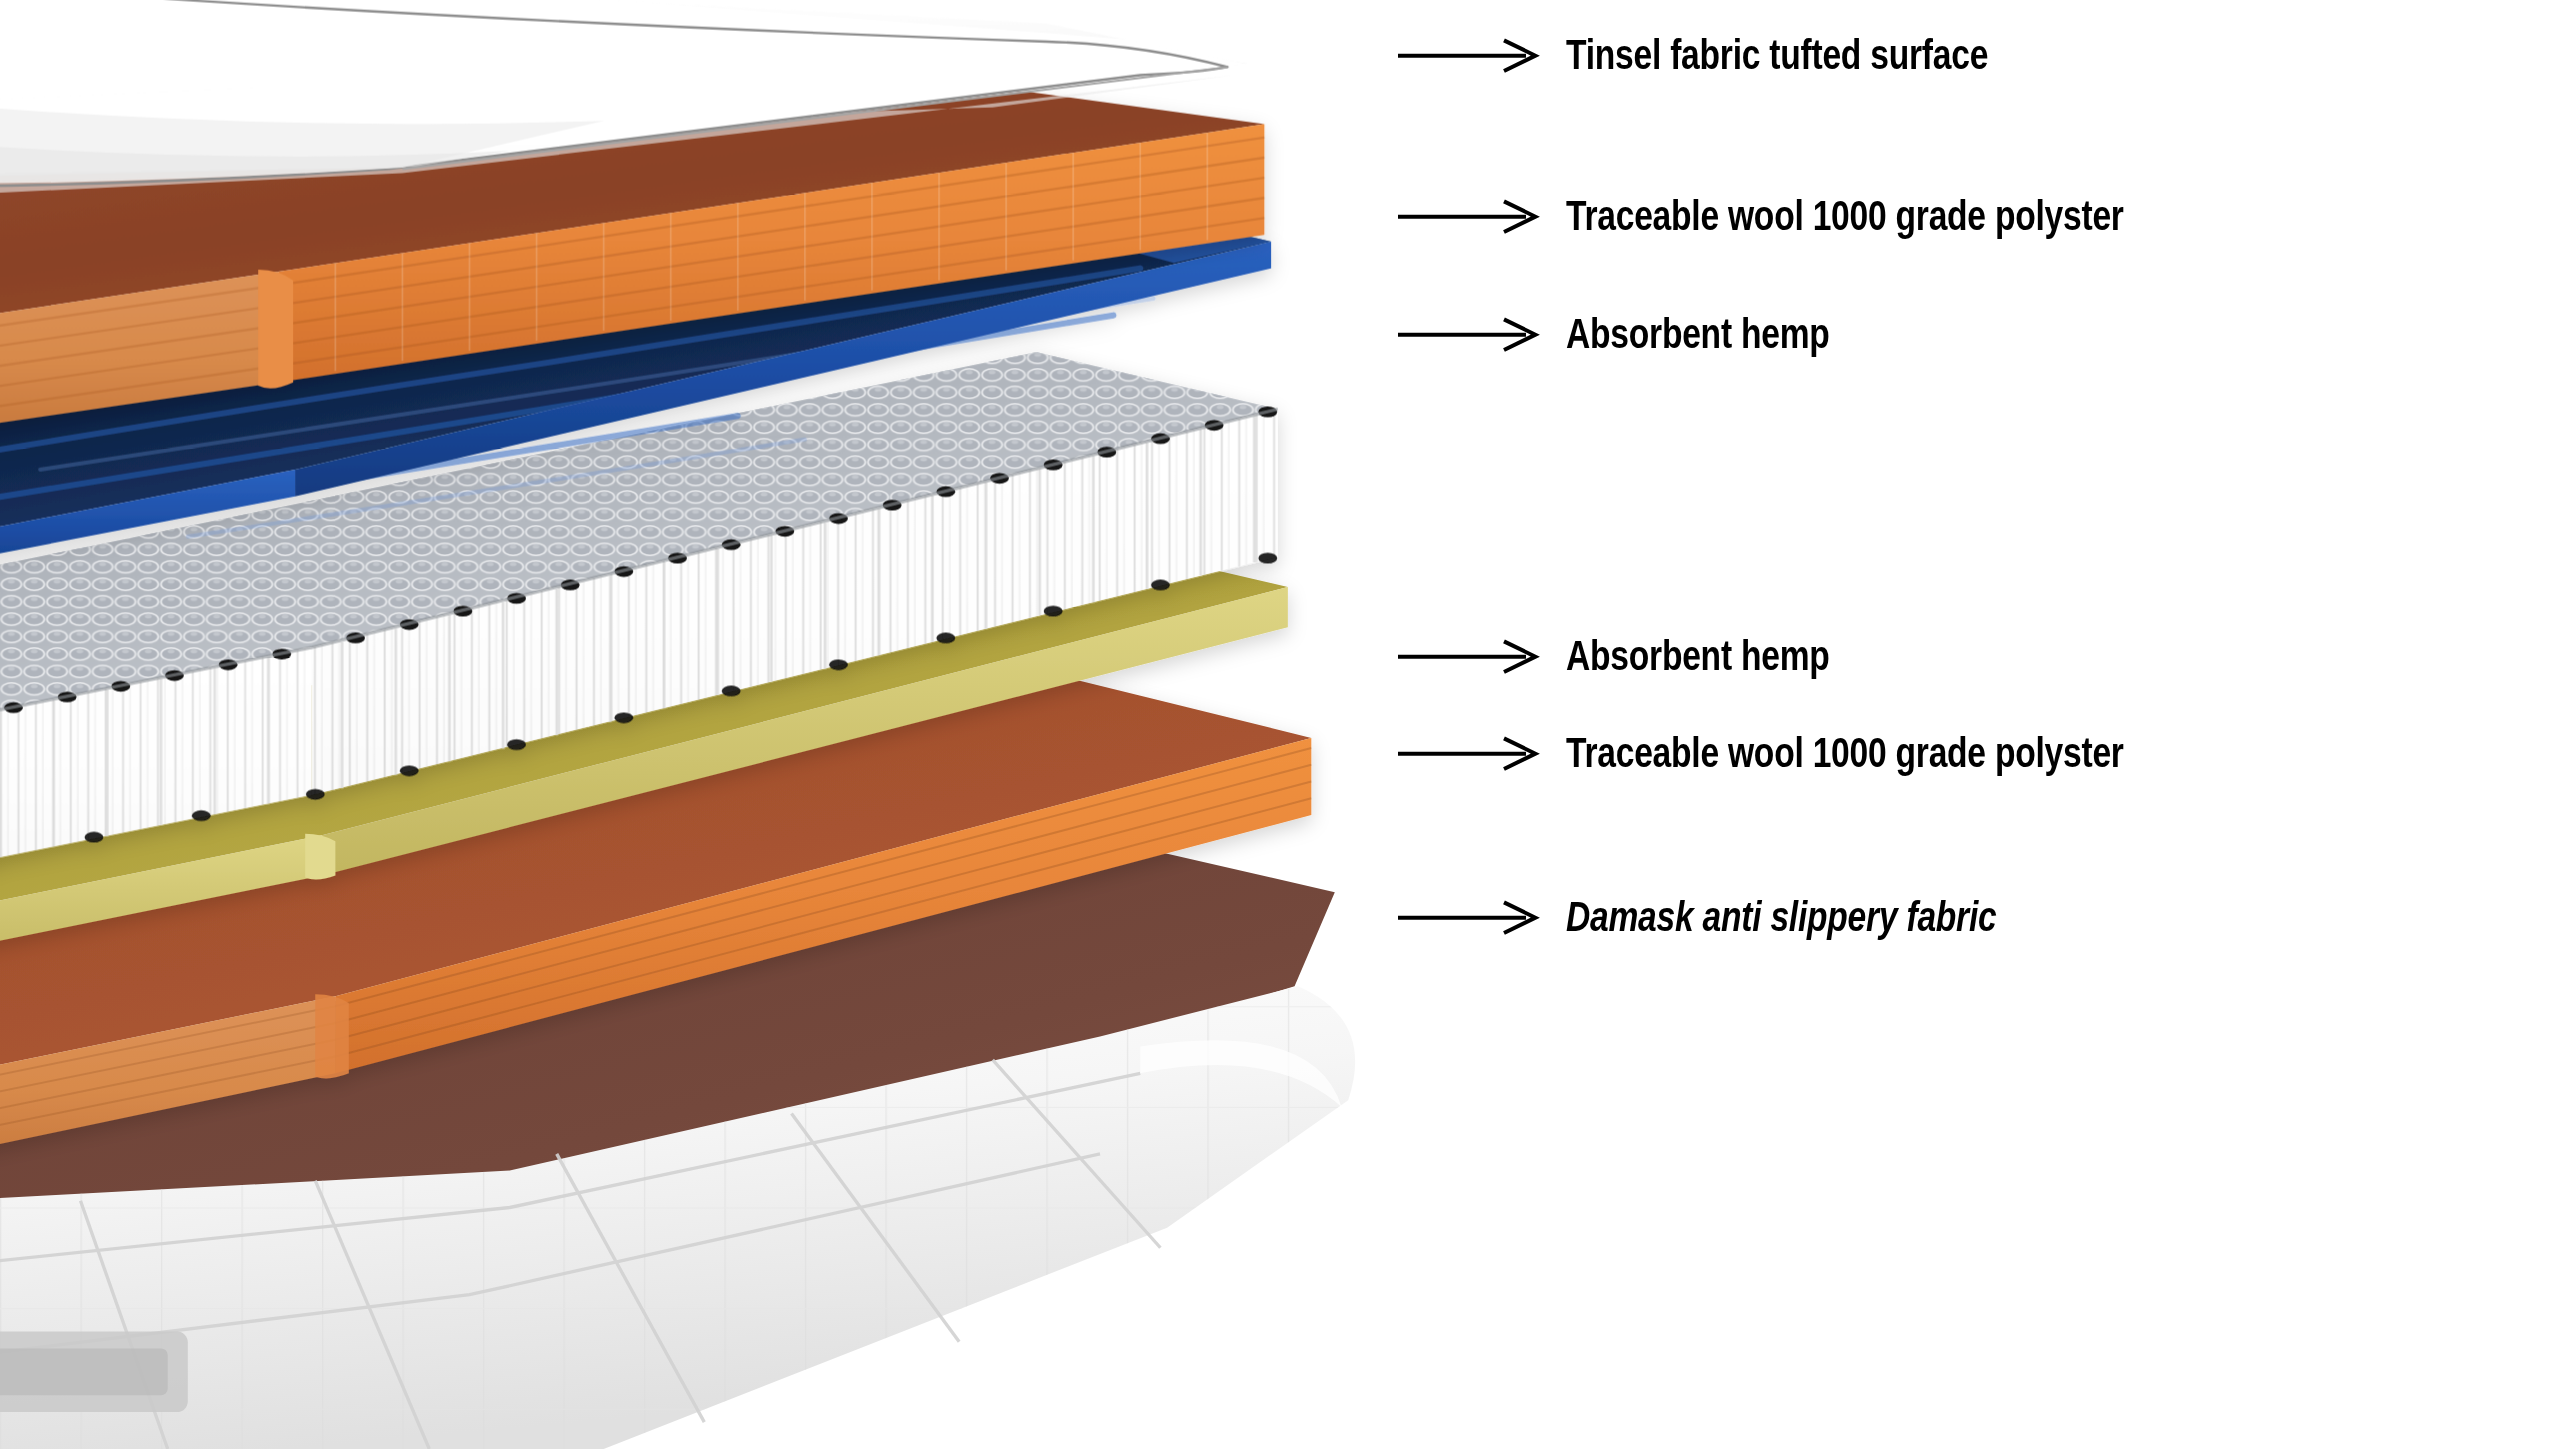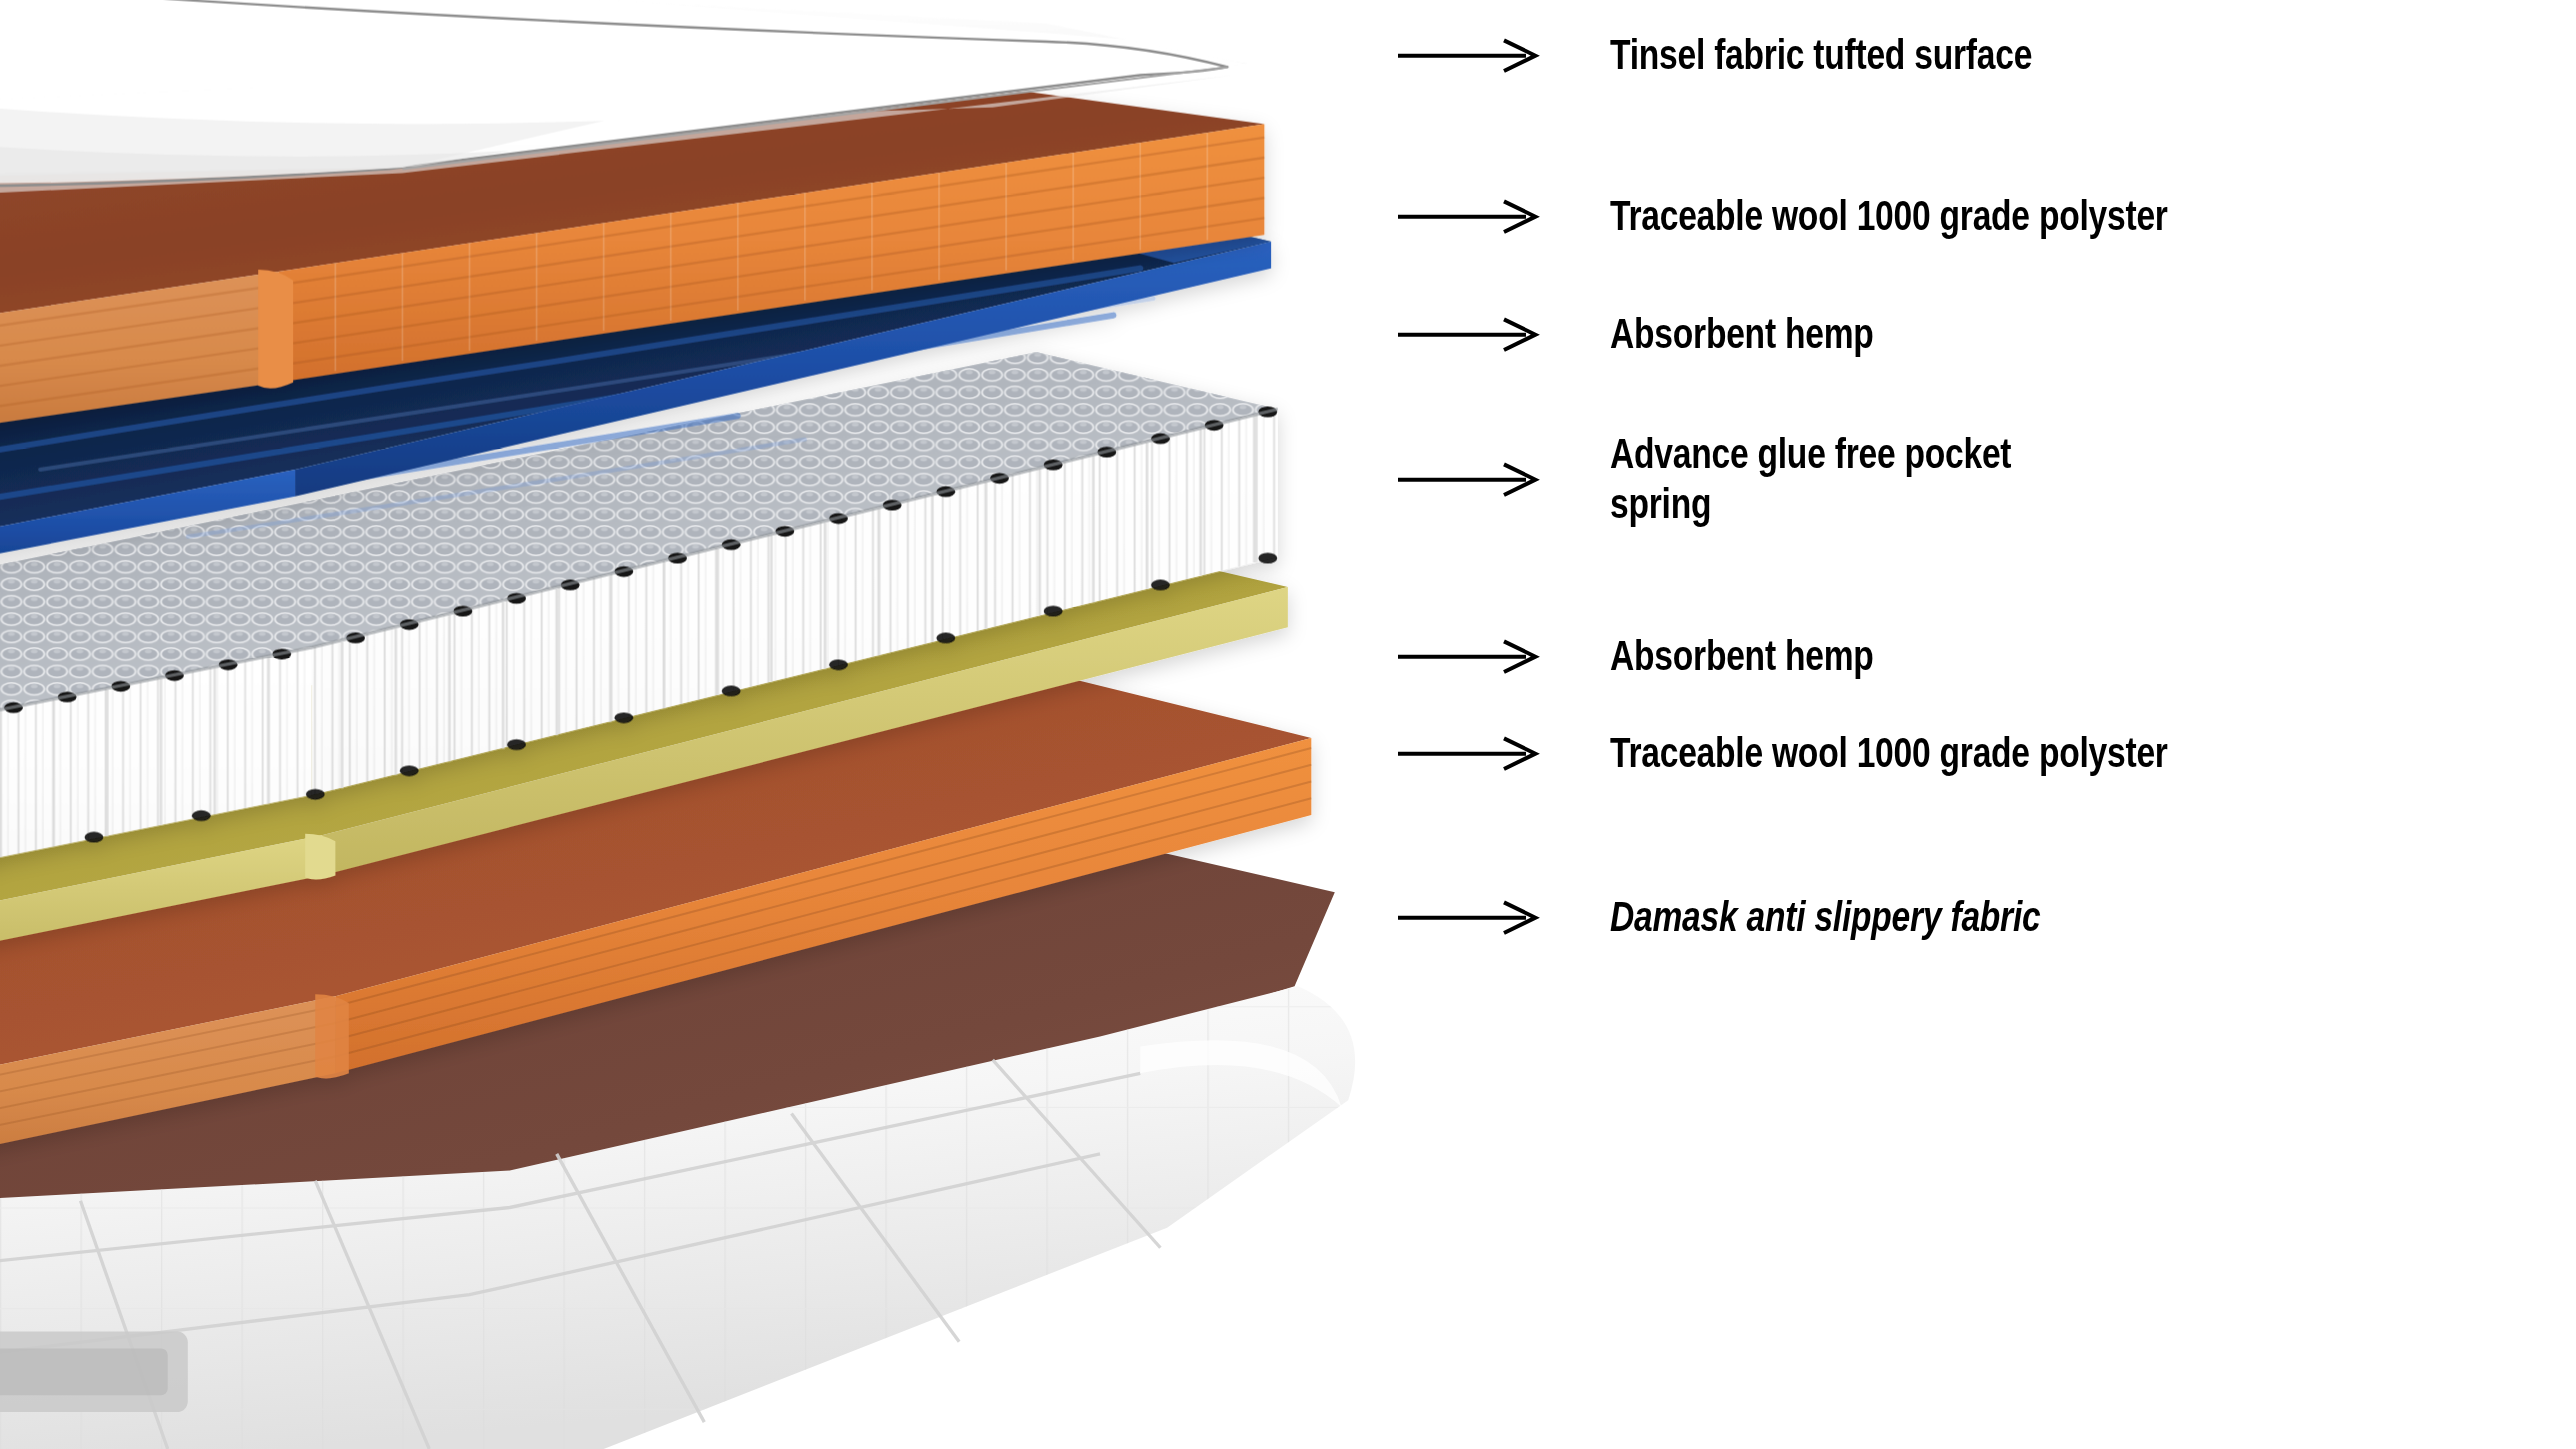--- a/index.html
+++ b/index.html
@@ -16,21 +16,20 @@
   #art{position:absolute;left:0;top:0;width:1422px;height:1449px;}
   #art svg{display:block;width:1422px;height:1449px;}
 
   
   #callouts{
     position:absolute;left:1395px;top:0;width:1181px;height:1449px;
   }
   .callout{
     position:absolute;display:flex;align-items:center;
     left:0;
-    gap:44px;
   }
   .arrow{
     width:154px;height:40px;flex:0 0 154px;position:relative;
   }
   .arrow svg{display:block;width:154px;height:40px;}
   .label{
     margin-left:17.4px;
     color:#000000;
     font-weight:700;
     font-size:42px;
@@ -400,30 +399,20 @@
     <div class="callout" style="top:309px;">
       <span class="arrow">
         <svg viewBox="0 0 230 60" xmlns="http://www.w3.org/2000/svg">
           <path d="M4 31 H196" stroke="#000" stroke-width="6" fill="none"></path>
           <path d="M163 8 L210 31 L163 54" stroke="#000" stroke-width="6" fill="none" stroke-linejoin="miter" stroke-linecap="butt"></path>
         </svg>
       </span>
       <span class="label">Absorbent hemp</span>
     </div>
 
-    <div class="callout" style="top:429px;">
-      <span class="arrow">
-        <svg viewBox="0 0 230 60" xmlns="http://www.w3.org/2000/svg">
-          <path d="M4 31 H196" stroke="#000" stroke-width="6" fill="none"></path>
-          <path d="M163 8 L210 31 L163 54" stroke="#000" stroke-width="6" fill="none" stroke-linejoin="miter" stroke-linecap="butt"></path>
-        </svg>
-      </span>
-      <span class="label">Advance glue free pocket
-spring</span>
-    </div>
 
     <div class="callout" style="top:631px;">
       <span class="arrow">
         <svg viewBox="0 0 230 60" xmlns="http://www.w3.org/2000/svg">
           <path d="M4 31 H196" stroke="#000" stroke-width="6" fill="none"></path>
           <path d="M163 8 L210 31 L163 54" stroke="#000" stroke-width="6" fill="none" stroke-linejoin="miter" stroke-linecap="butt"></path>
         </svg>
       </span>
       <span class="label">Absorbent hemp</span>
     </div>

